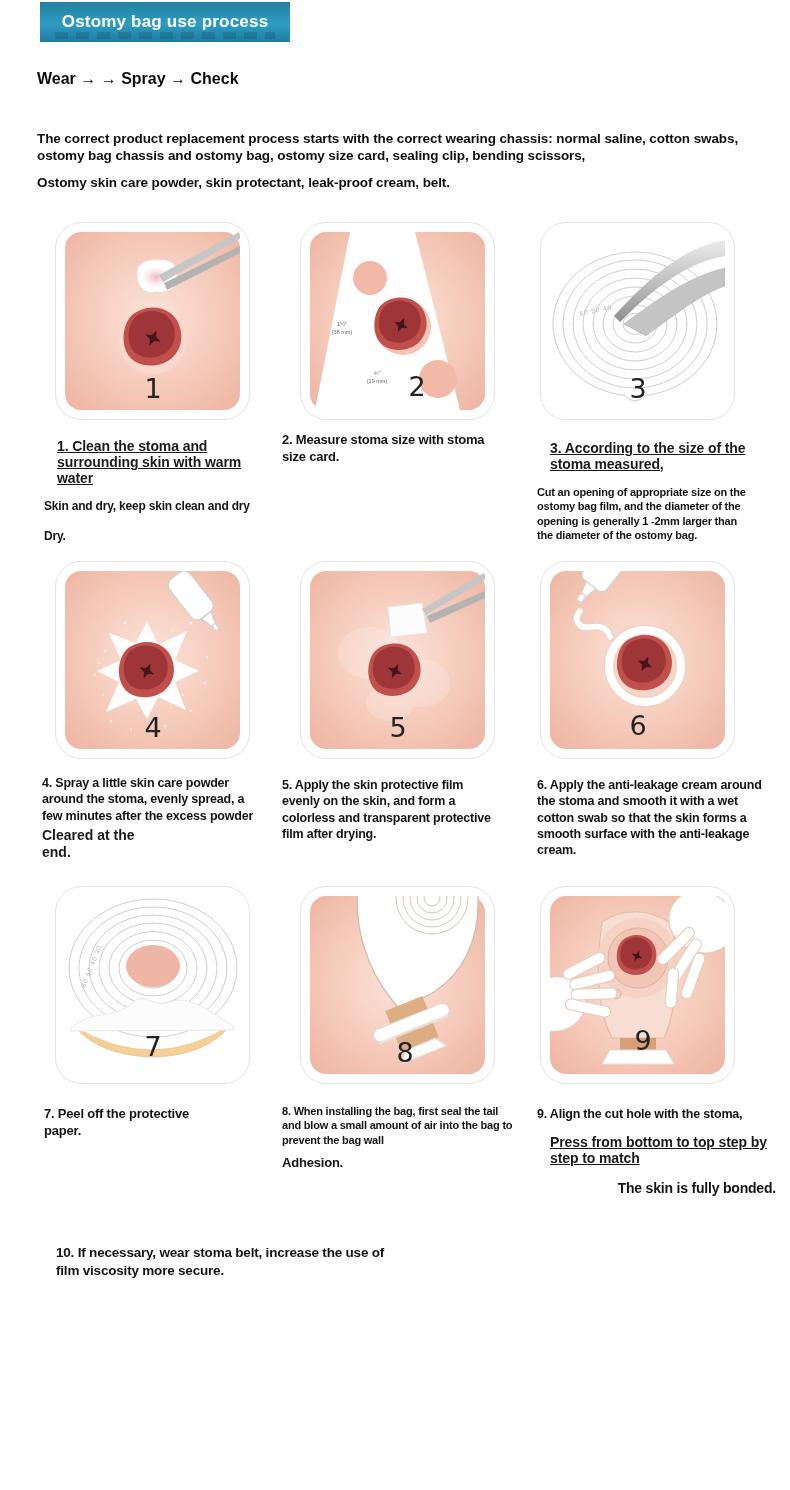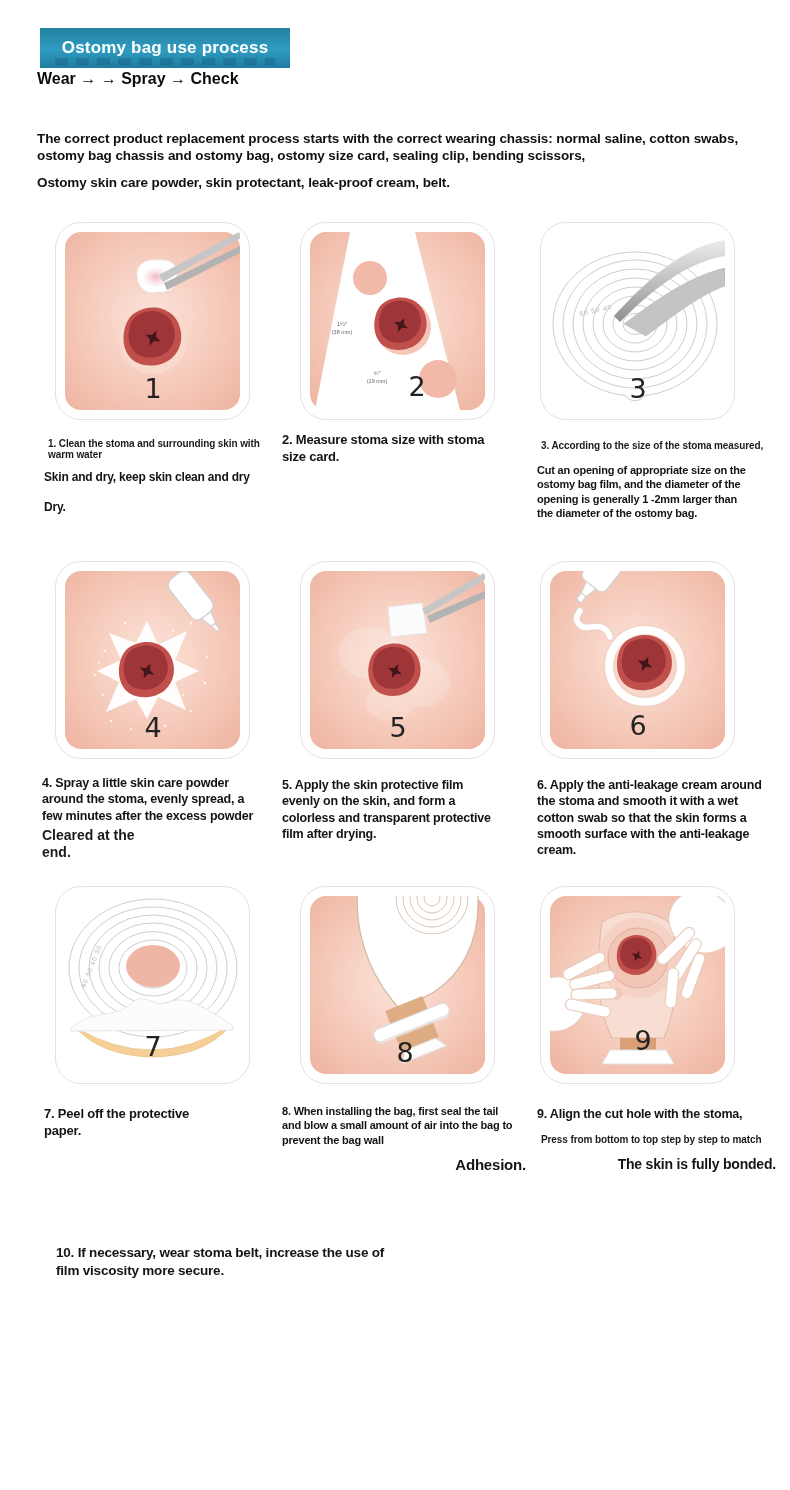--- a/index.html
+++ b/index.html
@@ -1,41 +1,41 @@
 <!DOCTYPE html>
 <html><head>
 <meta charset="utf-8">
 <style>
   html,body{margin:0;padding:0;background:#fff;}
   .page{position:relative;width:790px;height:1490px;background:#fff;overflow:hidden;
         font-family:"Liberation Sans","DejaVu Sans",sans-serif;color:#151515;}
   
-  .banner{position:absolute;left:40px;top:28px;width:250px;height:40px;
+  .banner{position:absolute;left:40px;top:2px;width:250px;height:40px;
           background:linear-gradient(180deg,#23809f 0%,#2f9cc2 55%,#1f7ba0 100%);
           display:flex;align-items:center;justify-content:center;}
   .banner .title{color:#fff;font-size:17px;font-weight:700;letter-spacing:.2px;}
   .banner::after{content:"";position:absolute;left:6%;right:6%;bottom:3px;height:7px;opacity:.35;
           background:repeating-linear-gradient(90deg,rgba(6,48,68,.55) 0 13px,rgba(255,255,255,0) 13px 21px);}
   
   .flow{position:absolute;left:37px;top:70px;font-size:16px;font-weight:700;color:#0d0d0d;}
   .intro{position:absolute;left:37px;width:718px;font-size:13.5px;font-weight:700;
          line-height:1.28;color:#101010;letter-spacing:-0.1px;}
   .intro.p1{top:116px;}
   .intro.p2{top:160px;}
   
   .cell{position:absolute;}
   .card{margin:0;width:195px;height:198px;background:#fff;border:1.5px solid #e3e3e3;
         border-radius:26px;box-sizing:border-box;padding:9px;}
   .card svg{display:block;width:175px;height:178px;}
   .num{font-family:"DejaVu Sans",sans-serif;font-size:27px;fill:#232323;}
-  .cap-s{margin:4px;font-size:10px;font-weight:700;color:#1b1b1b;letter-spacing:-0.1px;}
+  .cap-s{margin:13px;font-size:14px;font-weight:700;color:#1b1b1b;letter-spacing:-0.1px;text-decoration:underline;}
   .cap-m{margin:0;font-weight:700;color:#141414;line-height:1.3;letter-spacing:-0.2px;}
   .cap-t{margin:0;font-size:14px;font-weight:700;white-space:pre-line;line-height:1.25;color:#1b1b1b;}
   .sz11{font-size:11px;}  .sz115{font-size:14px;text-align:right;} .sz12{font-size:12px;}
-  .sz125{font-size:12.5px;} .sz13{font-size:13px;} .sz135{font-size:13.5px;} .sz14{font-size:15px;text-align:right;}
+  .sz125{font-size:12.5px;} .sz13{font-size:13px;} .sz135{font-size:13.5px;} .sz14{font-size:13px;}
   .mt8{margin-top:8px;} .mt10{margin-top:10px;} .mt12{margin-top:12px;} .mt14{margin-top:14px;}
   .mt16{margin-top:16px;} .mt18{margin-top:18px;} .mt20{margin-top:20px;} .mt22{margin-top:22px;}
   .mt26{margin-top:26px;margin-left:12px;}
   .svglabel{font-family:"Liberation Sans",sans-serif;fill:#6a6a6a;}
   .ringnum{font-family:"Liberation Sans",sans-serif;fill:#b2b2b2;}
 </style>
 </head>
 <body>
 
 <div class="page">

